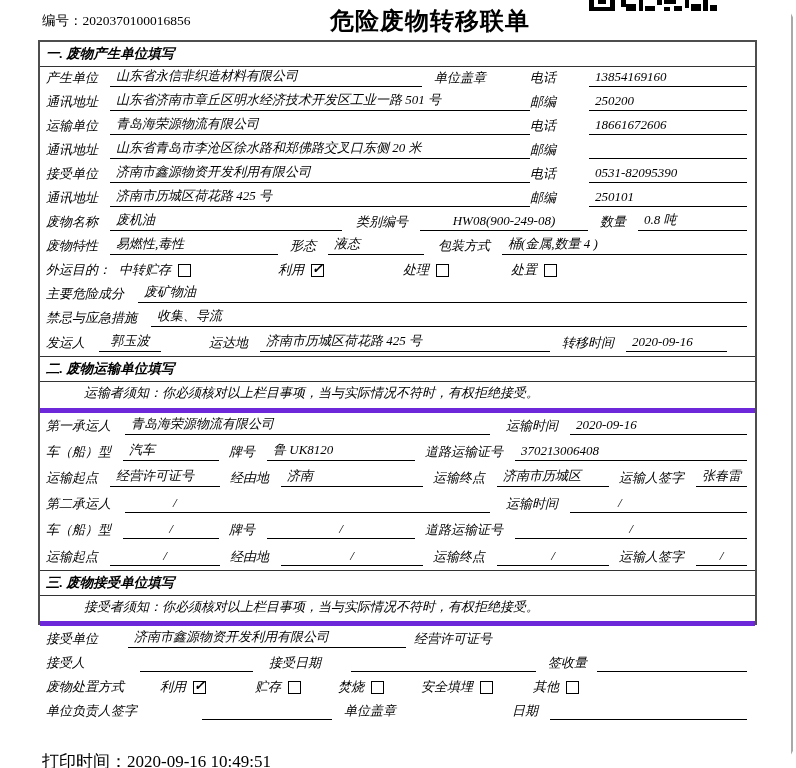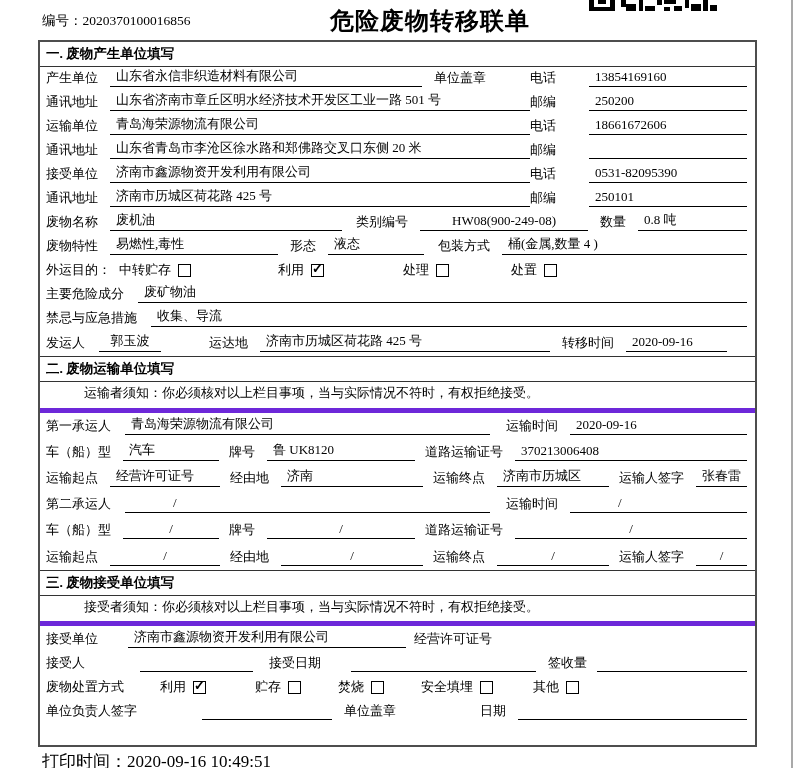--- a/index.html
+++ b/index.html
@@ -1,44 +1,44 @@
 <!DOCTYPE html>
 <html><head>
 <meta charset="utf-8">
 <style>
   html,body{margin:0;padding:0;background:#fff;}
   .page{position:relative;width:796px;height:768px;background:#ffffff;overflow:hidden;
-        font-family:"Liberation Serif","DejaVu Serif",serif;color:#000;font-size:13px;}
+        font-family:"Liberation Serif","DejaVu Serif",serif;color:#000;font-size:13px;border-radius:30px;}
   .docnum{position:absolute;left:42px;top:12px;font-size:13.5px;white-space:nowrap;}
   .title{position:absolute;left:0;top:5px;width:100%;box-sizing:border-box;padding-left:64px;
          text-align:center;font-size:24px;font-weight:bold;letter-spacing:1px;}
   .qr{position:absolute;left:589px;top:0;}
   .page-edge{position:absolute;left:791px;top:0;width:2px;height:768px;background:#a9a9a9;}
 
-  .doc{position:absolute;left:38px;top:40px;width:719px;height:707px;box-sizing:border-box;
-       border:2px solid #4d4d4d;display:flex;flex-direction:column;background:#fff;}
+  .doc{position:absolute;left:38px;top:40px;width:719px;height:585px;box-sizing:border-box;
+       border:2px solid #4d4d4d;display:flex;flex-direction:column;background:#fff;font-style:italic;}
   .row{display:flex;align-items:flex-end;padding:0 8px 4px 6px;box-sizing:border-box;flex:0 0 auto;white-space:nowrap;}
   .sec{font-weight:bold;align-items:center;padding:0 6px;border-bottom:1px solid #333;font-size:13.5px;}
   .bt{border-top:1px solid #333;}
   .note{align-items:center;border-bottom:5px solid #6d28d9;padding-left:44px;}
   .lbl{white-space:nowrap;}
   .fv{border-bottom:1px solid #000;white-space:nowrap;padding:0 2px 1px 6px;min-width:10px;box-sizing:border-box;overflow:hidden;}
   .fx{flex:1 1 auto;}
   .c{text-align:center;padding-left:2px;}
   .ind{padding-left:48px;}
   .opt{display:flex;align-items:center;}
   .cb{display:inline-block;width:11px;height:11px;border:1.5px solid #000;margin-left:7px;
       position:relative;box-sizing:content-box;background:#fff;}
   .cb.checked::after{content:"\2713";position:absolute;left:0px;top:-4px;font-size:13px;font-weight:bold;}
   .footer{position:absolute;left:42px;top:750px;font-size:17px;white-space:nowrap;}.h24{height:24px}.h25{height:25px}.h26{height:26px}.h27{height:27px}.h30{height:30px}.h31{height:31px}
   .ml8{margin-left:8px}.ml10{margin-left:10px}.ml12{margin-left:12px}.ml14{margin-left:14px}
   .ml16{margin-left:16px}.ml30{margin-left:30px}.ml36{margin-left:36px}
   .ml37{margin-left:37px}.ml40{margin-left:40px}.ml48{margin-left:48px}.ml49{margin-left:49px}
   .ml55{margin-left:55px}.ml65{margin-left:65px}.ml79{margin-left:79px}.ml87{margin-left:87px}
-  .ml110{margin-left:84px}.ml122{margin-left:62px}
+  .ml110{margin-left:116px}.ml122{margin-left:62px}
   .mr20{margin-right:20px}
   .w62{width:62px}.w96{width:96px}.w110{width:110px}.w112{width:112px}.w113{width:113px}
   .w130{width:130px}.w142{width:142px}.w148{width:148px}.w168{width:168px}.w185{width:185px}
   .w96f{width:96px}.w232{width:232px}.w278{width:278px}.w290{width:290px}.w312{width:312px}.w365{width:365px}
   .rcol{display:flex;margin-left:auto;width:217px;align-items:flex-end;}
   .rcol .lbl{margin-right:10px;}
   .rcol .fv{flex:1 1 auto;margin-left:23px;}
 </style>
 </head>
 <body>

